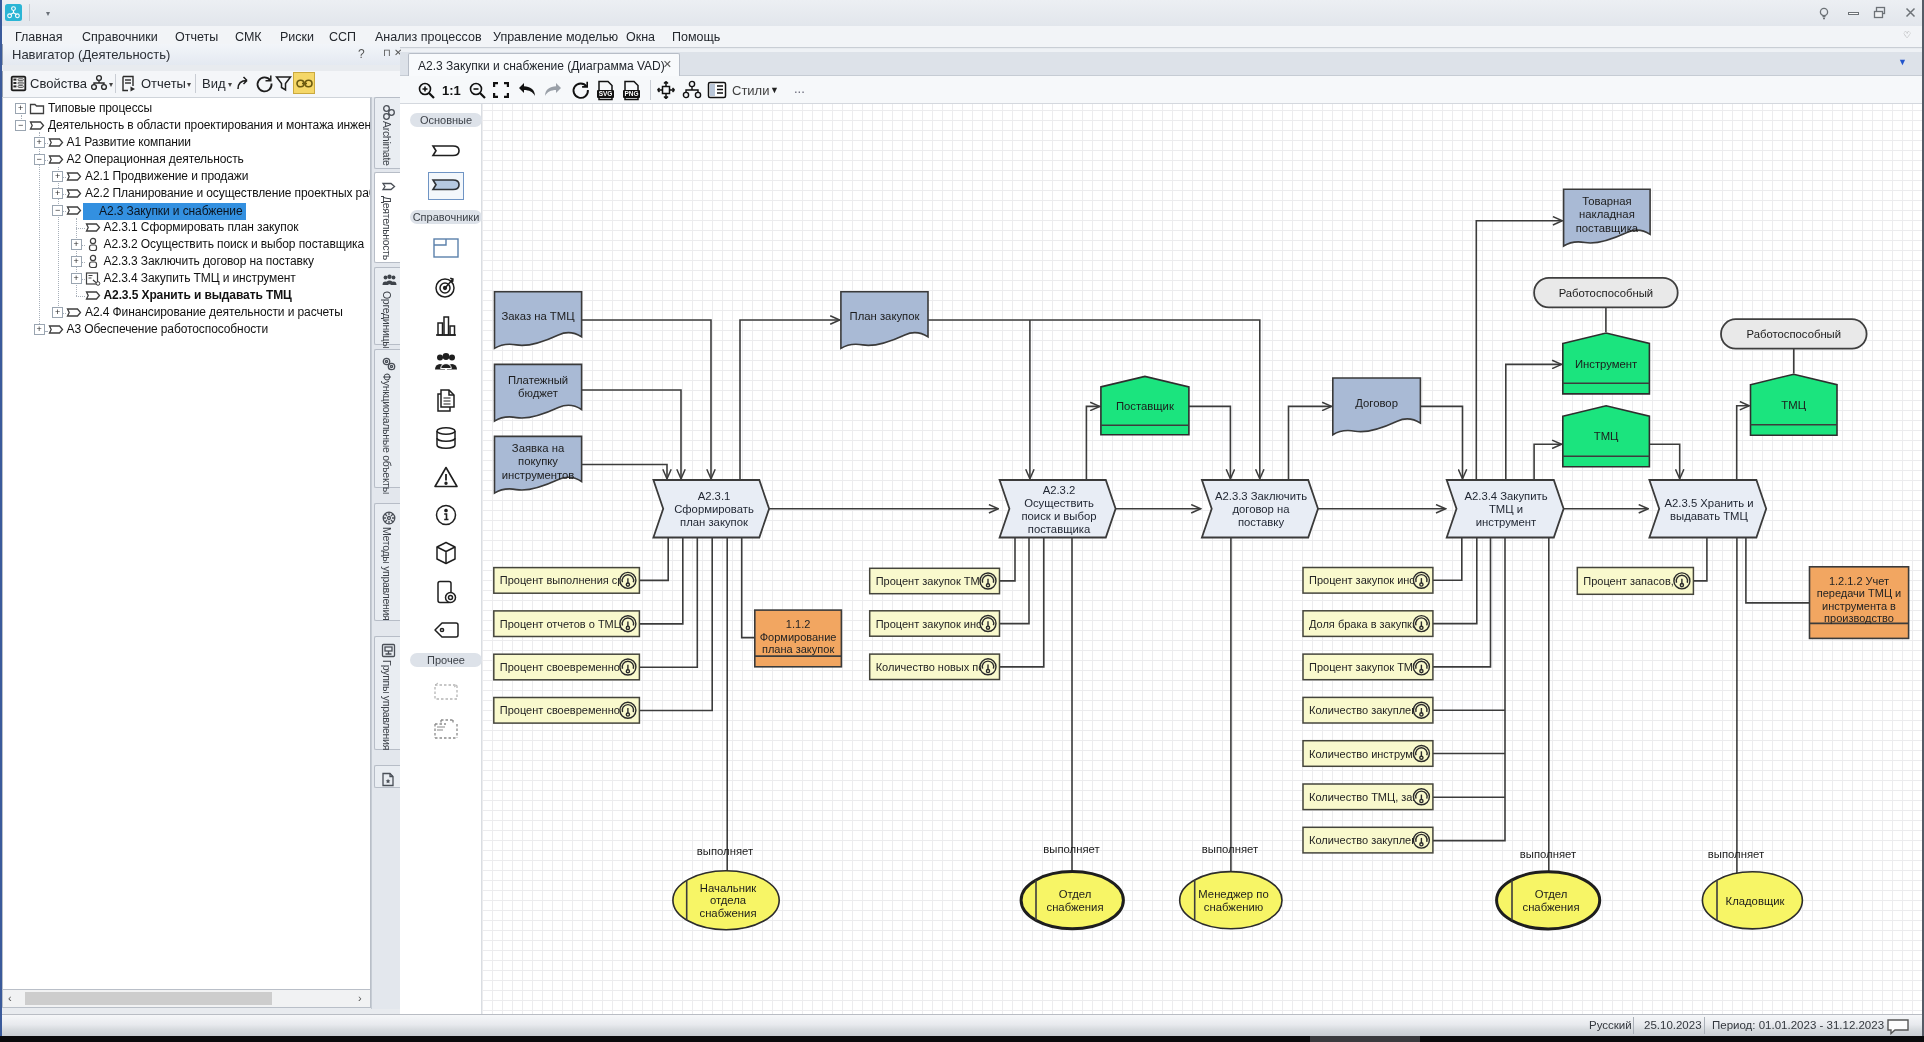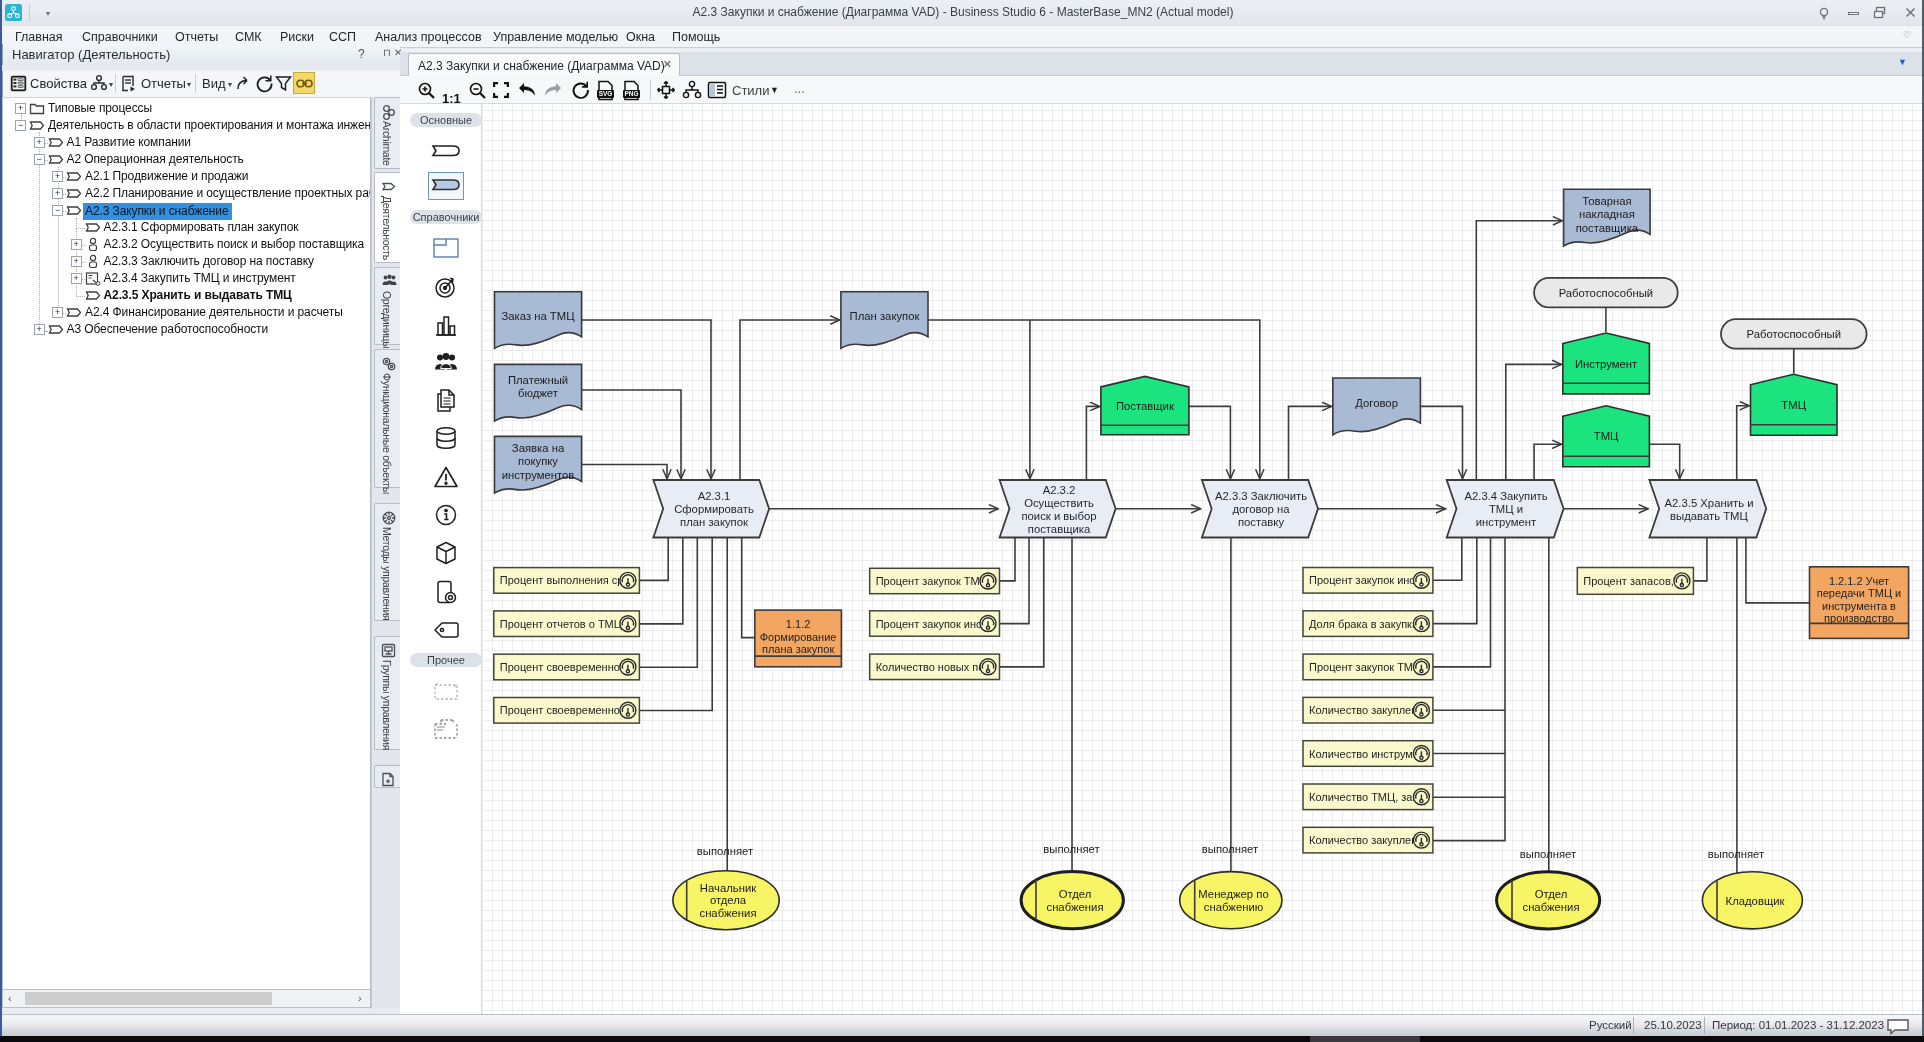--- a/index.html
+++ b/index.html
@@ -79,21 +79,20 @@
       <rect width="17" height="17" rx="2.5" fill="#2ab5d5"></rect>
       <g fill="none" stroke="#fff" stroke-width="1.1">
         <circle cx="8.5" cy="4.6" r="1.9"></circle>
         <circle cx="4.6" cy="11.8" r="1.9"></circle>
         <circle cx="12.4" cy="11.8" r="1.9"></circle>
         <path d="M8.5,6.5 V8.7 M8.5,8.7 L5.5,10.4 M8.5,8.7 L11.5,10.4"></path>
       </g>
     </svg>
   <div class="abs" id="qsep"></div>
   <div class="abs" id="qdrop">▾</div>
-  <div class="abs apptitle">А2.3 Закупки и снабжение (Диаграмма VAD) - Business Studio 6 - MasterBase_MN2 (Actual model)</div>
   <svg class="abs" style="left:1816px;top:7px" width="12" height="13" viewBox="0 0 12 13" fill="none" stroke="#6d7277" stroke-width="1.3">
       <circle cx="6" cy="5" r="3.6"></circle>
       <path d="M4.5,9.5 h3 M5,11.5 h2"></path>
     </svg>
   <div class="abs" style="left:1846px;top:12px;width:11px;height:3px;border:1px solid #6d7277;background:#fbfbfb;"></div>
   <svg class="abs" style="left:1871px;top:6px" width="13" height="13" viewBox="0 0 13 13" fill="none" stroke="#6d7277" stroke-width="1.3">
       <rect x="3.5" y="1.5" width="8" height="6"></rect>
       <rect x="1.5" y="5.5" width="8" height="6" fill="#f0f1f3"></rect>
     </svg>
   <svg class="abs" style="left:1903px;top:7px" width="11" height="11" viewBox="0 0 11 11" stroke="#6d7277" stroke-width="1.5">
@@ -247,21 +246,21 @@
       </svg>
       <span class="lbl" style="left:82.0px;">А2.2 Планирование и осуществление проектных работ</span>
     </div>
 <div class="trow" style="left:0;top:104.1px;width:368px;">
       <div class="eb" style="left:49.0px;">
         <i>−</i>
       </div>
       <svg class="tico" style="left:63.0px;" width="16" height="15" viewBox="0 0 16 15">
         <path d="M1.5,4 H11.5 L14.5,7.5 L11.5,11 H1.5 L3.2,7.5 Z" fill="#fff" stroke="#3f3f3f" stroke-width="1.3"></path>
       </svg>
-      <span class="lbl sel" style="left:80.0px;padding:1px 3px 2px 2px;color:#0c1520;">А2.3 Закупки и снабжение</span>
+      <span class="lbl sel" style="left:80.0px;padding:1px 3px 2px 16px;color:#0c1520;">А2.3 Закупки и снабжение</span>
     </div>
 <div class="trow" style="left:0;top:121.2px;width:368px;">
       <svg class="tico" style="left:81.5px;" width="16" height="15" viewBox="0 0 16 15">
         <path d="M1.5,4 H11.5 L14.5,7.5 L11.5,11 H1.5 L3.2,7.5 Z" fill="#fff" stroke="#3f3f3f" stroke-width="1.3"></path>
       </svg>
       <span class="lbl" style="left:100.5px;">А2.3.1 Сформировать план закупок</span>
     </div>
 <div class="trow" style="left:0;top:138.2px;width:368px;">
       <div class="eb" style="left:67.5px;">
         <i>+</i>
@@ -390,21 +389,21 @@
 <div class="abs" id="dtabrow">
   <div id="dtab">А2.3 Закупки и снабжение (Диаграмма VAD)<span style="position:absolute; right:7px; top:4px; color:#555; font-size:11px;">✕</span></div>
 <span style="position:absolute;left:1498px;top:5px;font-size:9px;color:#2255cc;">▼</span>
 </div>
 <div class="abs" id="dtoolbar">
 <svg style="position:absolute;left:17px;top:5px" width="19" height="19" viewBox="0 0 19 19" fill="none" stroke="#111" stroke-width="1.6">
       <circle cx="8" cy="8" r="5.5"></circle>
       <path d="M12,12 L17,17" stroke-width="2.2"></path>
       <path d="M5.5,8 h5 M8,5.5 v5"></path>
     </svg>
-<span style="position:absolute;left:42px;top:7px;font-size:13px;font-weight:bold;color:#111;margin-top:8px;">1:1</span>
+<span style="position:absolute;left:42px;top:7px;font-size:13px;font-weight:bold;color:#111;">1:1</span>
 <svg style="position:absolute;left:68px;top:5px" width="19" height="19" viewBox="0 0 19 19" fill="none" stroke="#111" stroke-width="1.6">
       <circle cx="8" cy="8" r="5.5"></circle>
       <path d="M12,12 L17,17" stroke-width="2.2"></path>
       <path d="M5.5,8 h5"></path>
     </svg>
 <svg style="position:absolute;left:92px;top:5px" width="18" height="18" viewBox="0 0 18 18" fill="#111">
       <path d="M1,1 h5 v2.2 h-2.8 v2.8 h-2.2 z"></path>
       <path d="M17,1 v5 h-2.2 v-2.8 h-2.8 v-2.2 z"></path>
       <path d="M1,17 v-5 h2.2 v2.8 h2.8 v2.2 z"></path>
       <path d="M17,17 h-5 v-2.2 h2.8 v-2.8 h2.2 z"></path>

